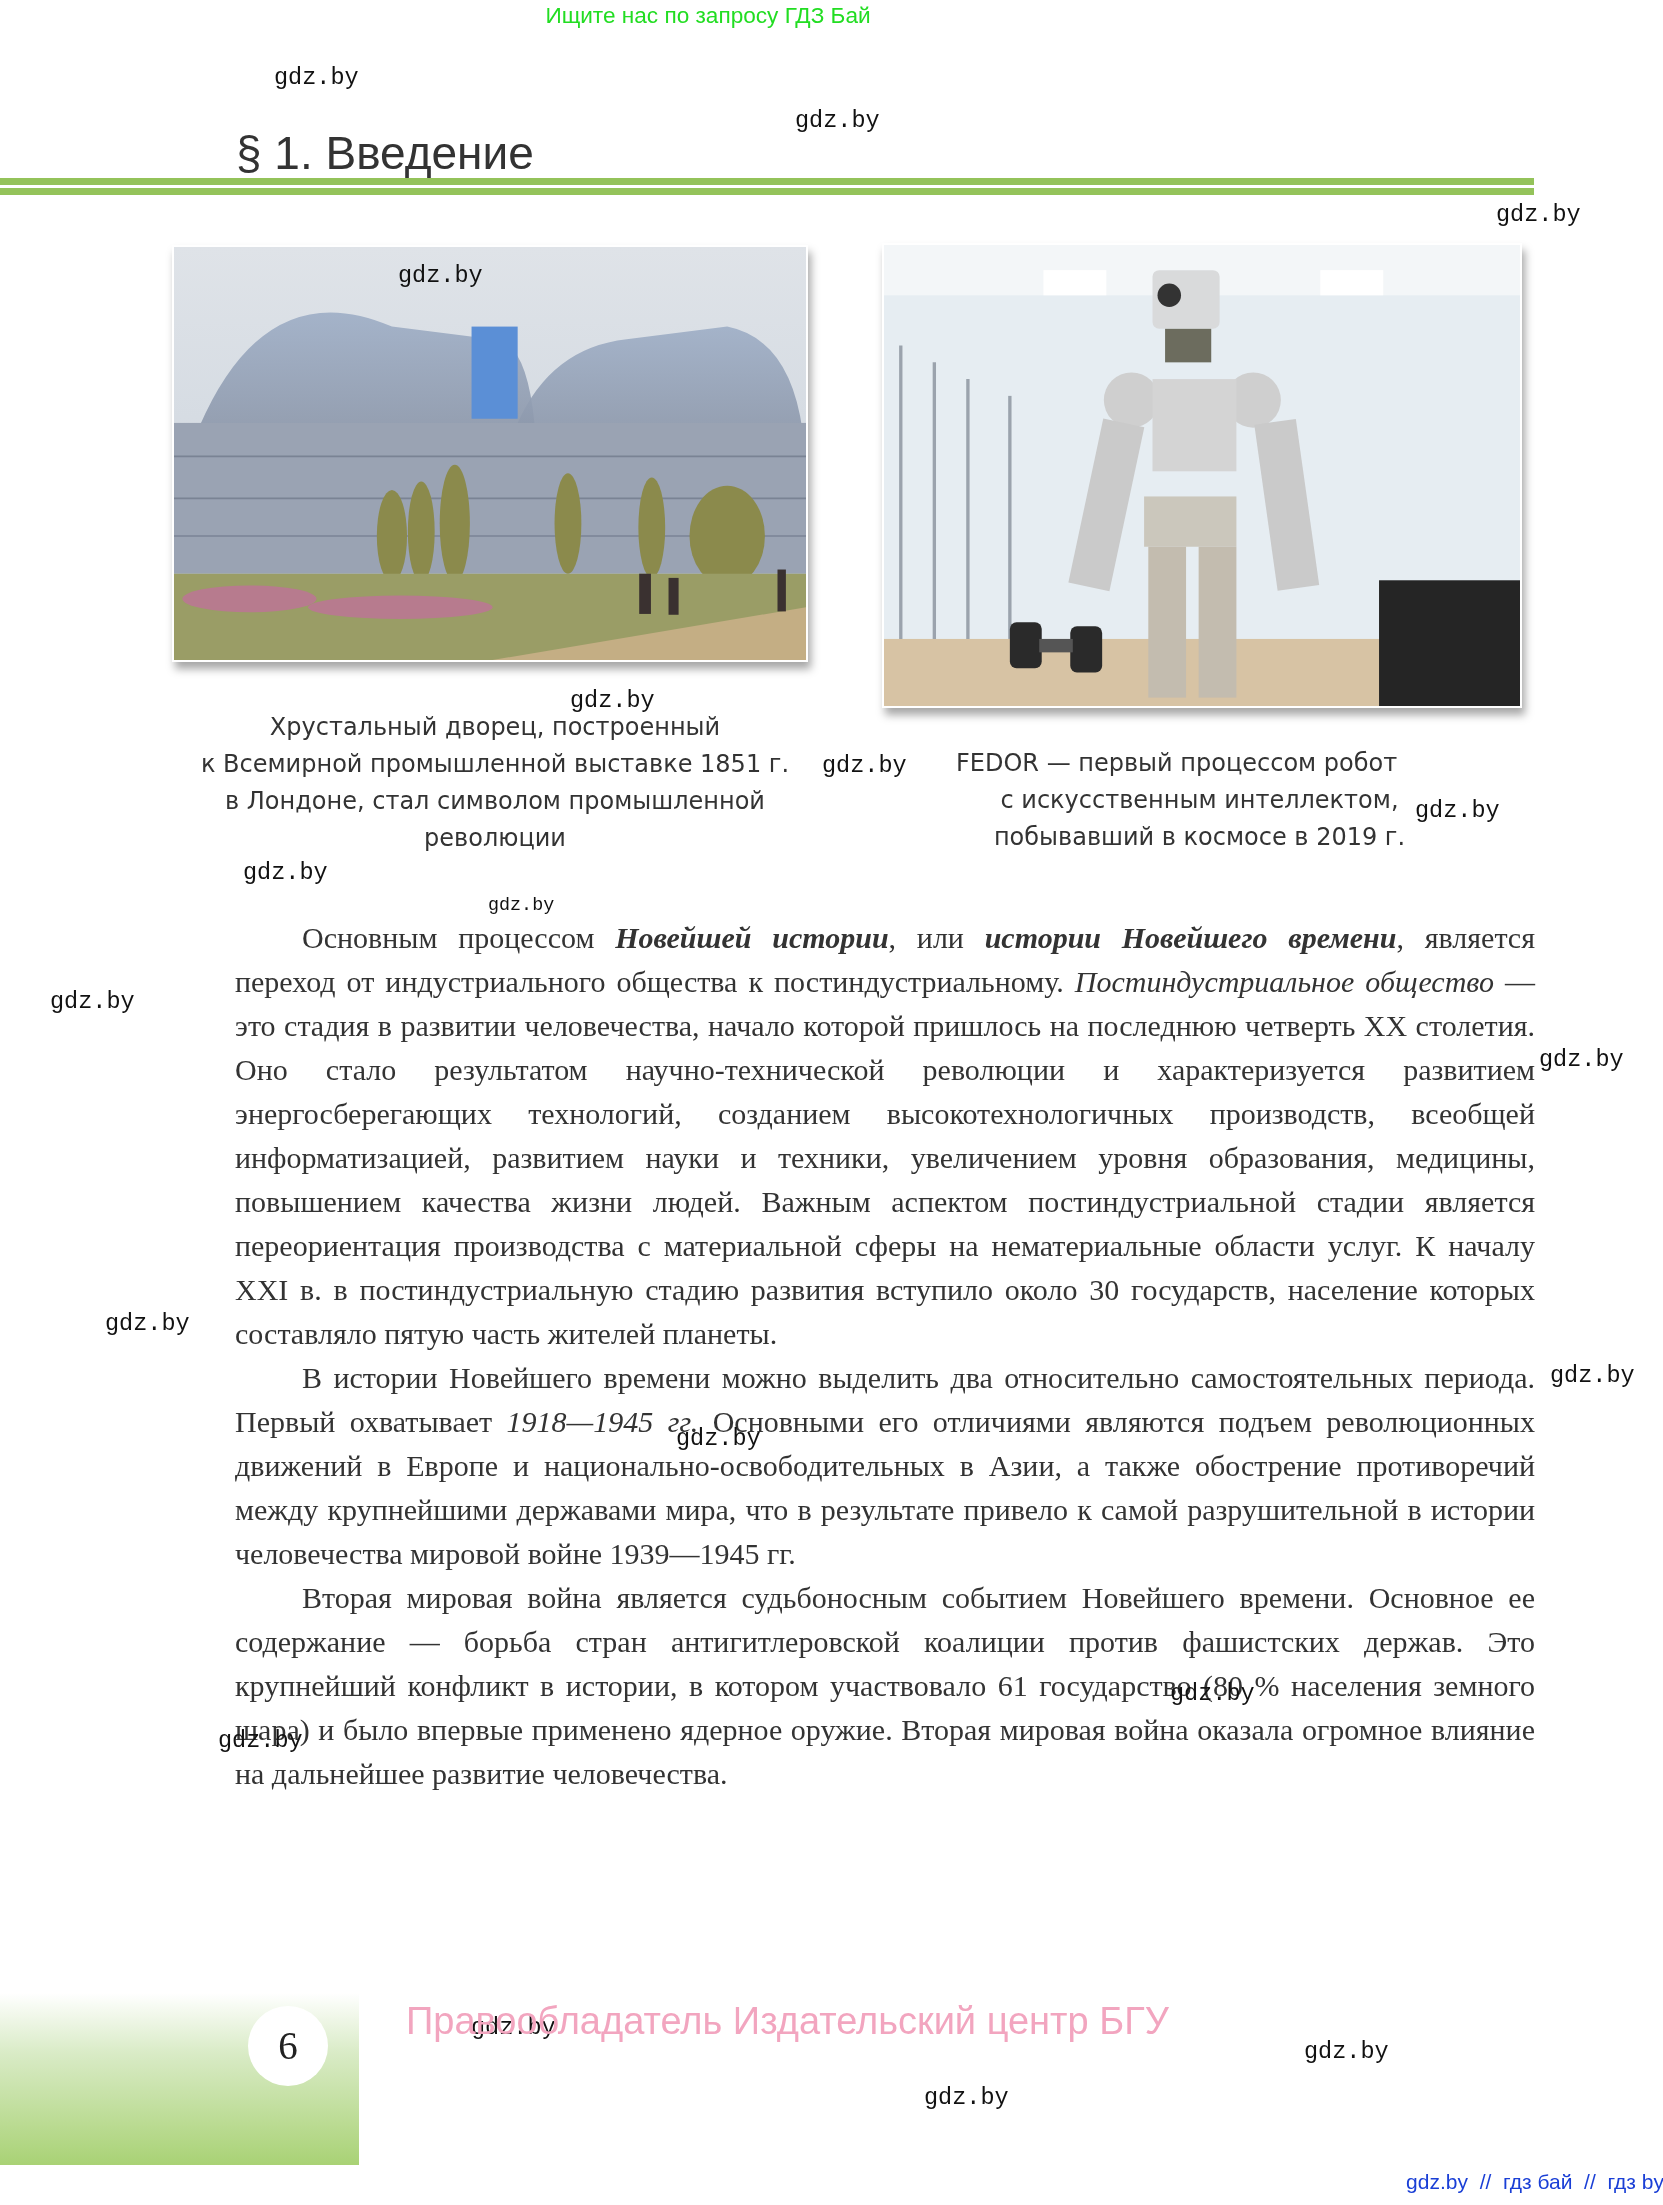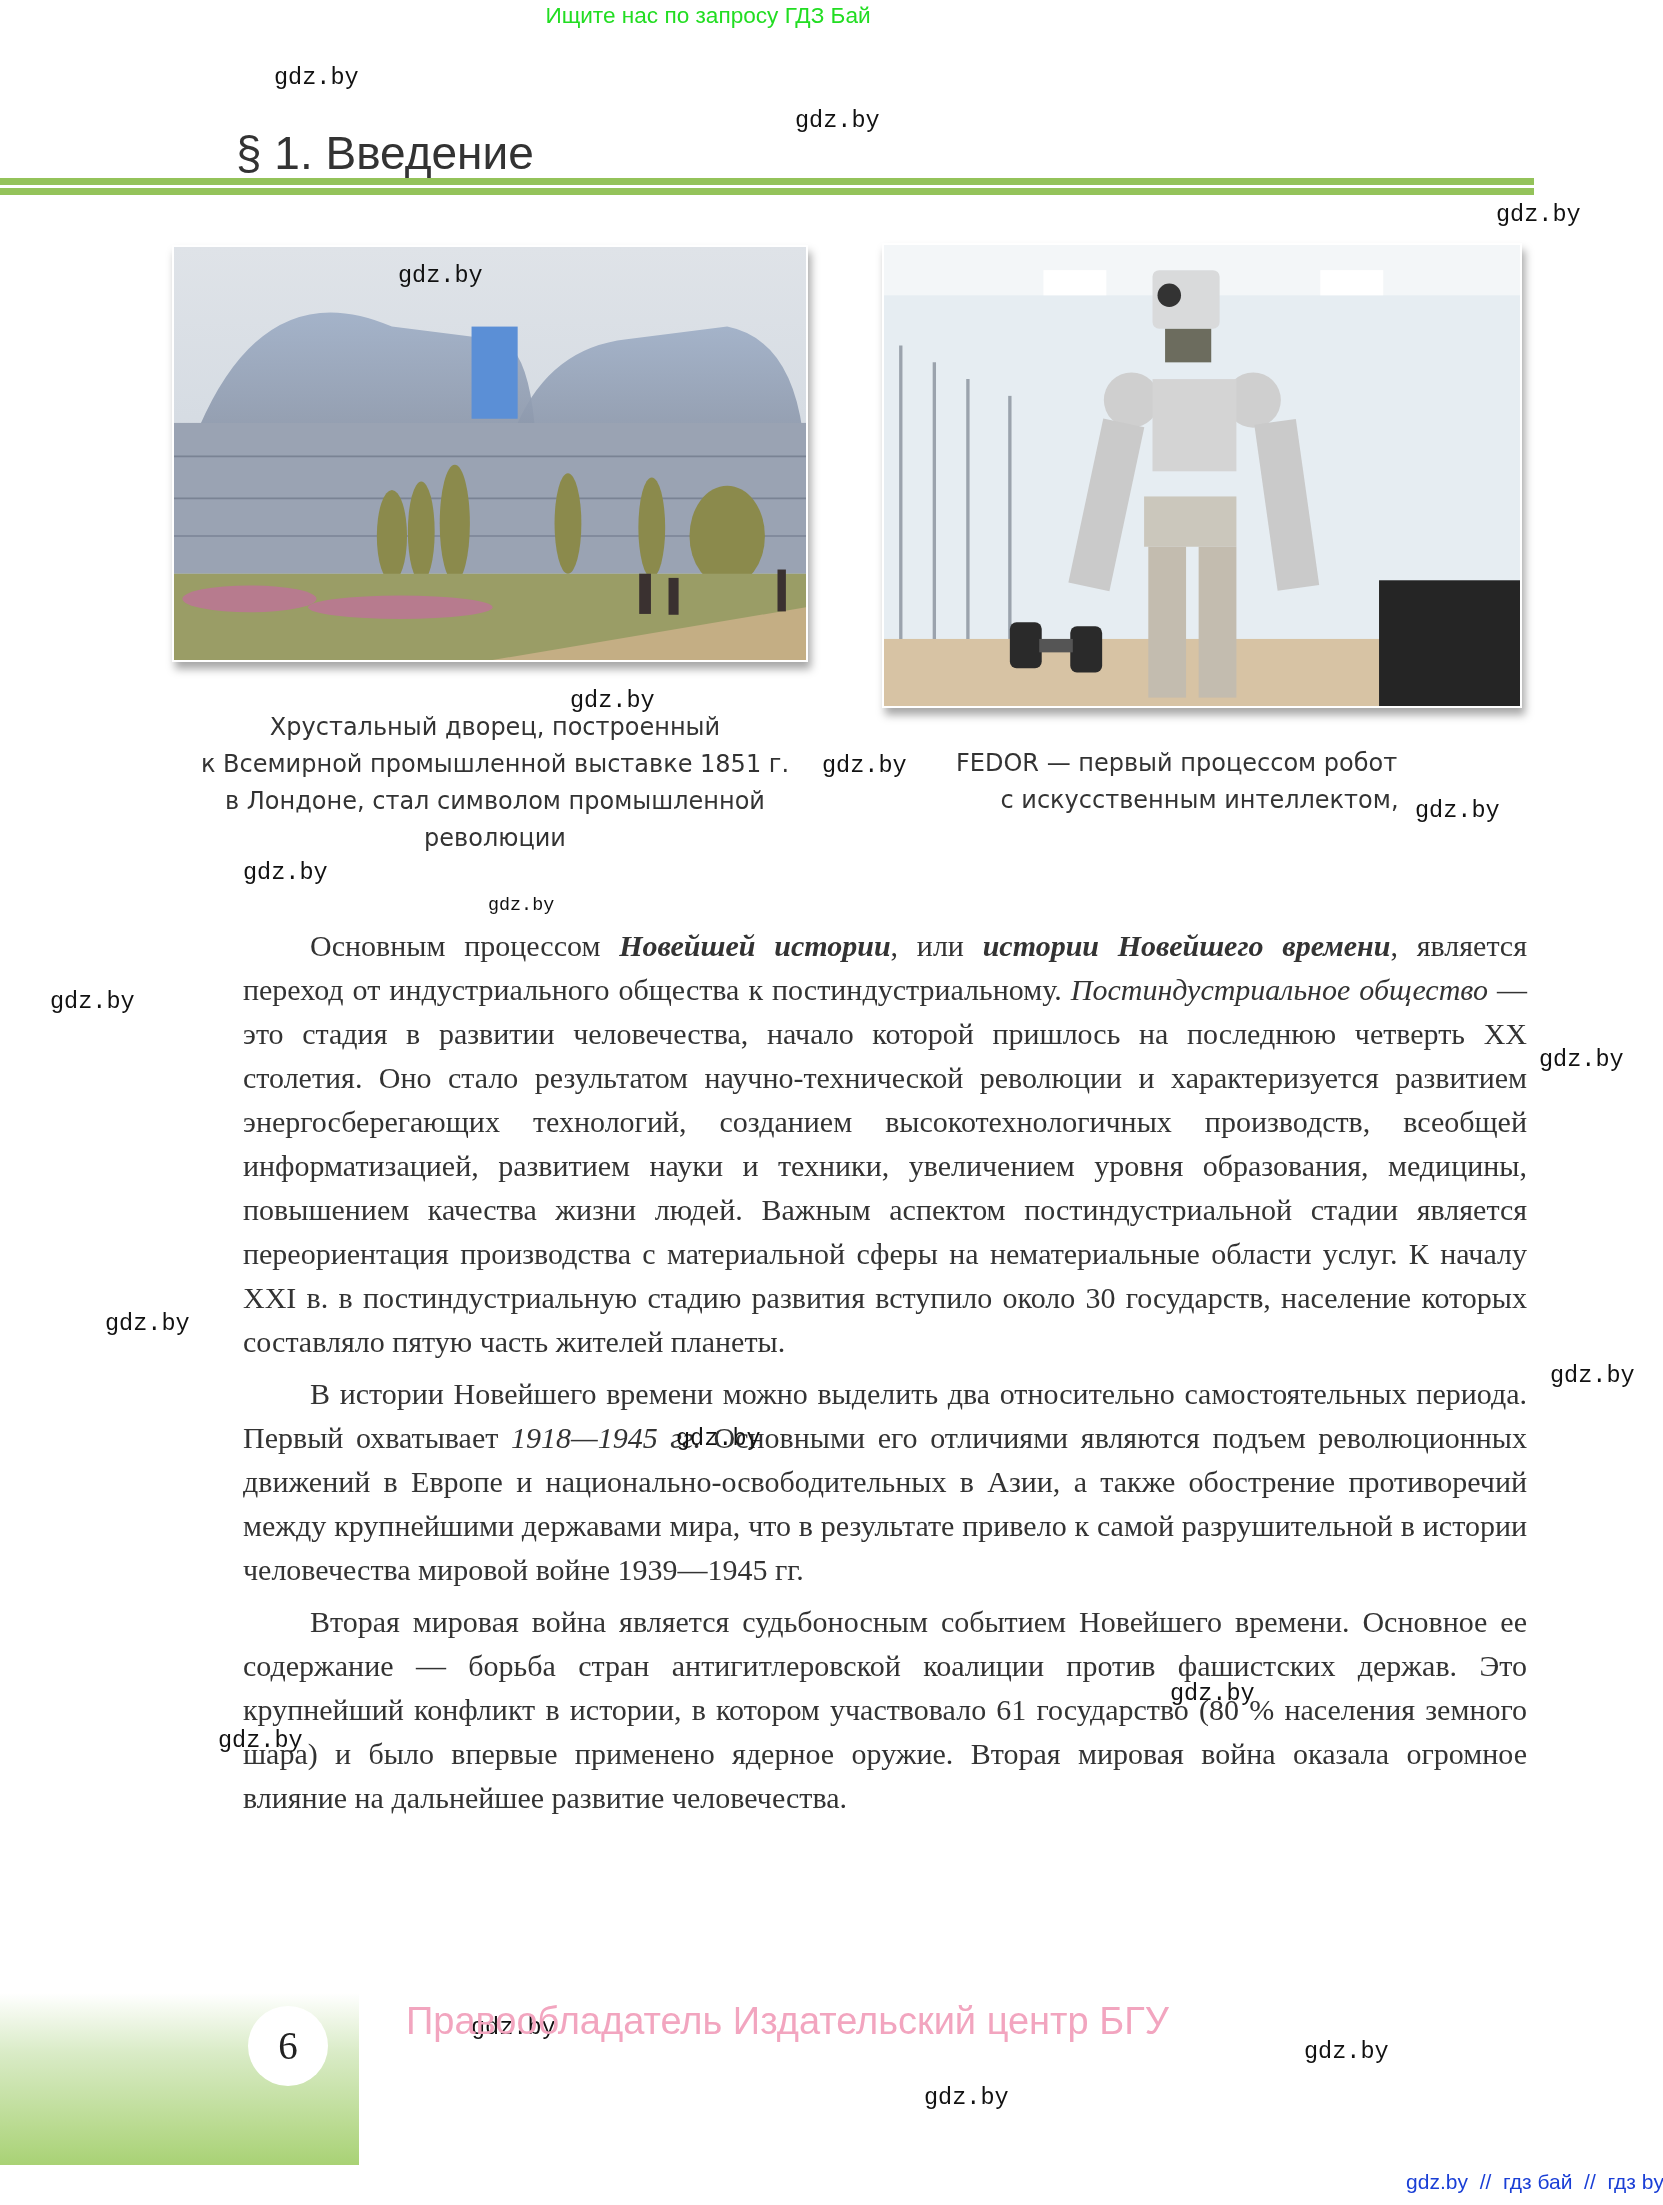--- a/index.html
+++ b/index.html
@@ -6,21 +6,21 @@
   body { width: 1664px; height: 2205px; position: relative; overflow: hidden; font-family: "Liberation Serif", serif; color: #2b2b2b; }
   .abs { position: absolute; }
   .top-banner { left: 0; width: 1416px; top: 3.4px; text-align: center; font-family: "Liberation Sans", sans-serif; font-size: 22.6px; color: #22dd22; }
   .wm { font-family: Liberation Mono, monospace; font-size: 23.5px; color: #111; white-space: nowrap; }
   .section-title { left: 236px; top: 126px; font-family: "Liberation Sans", sans-serif; font-size: 46px; color: #333; text-align: right; }
   .rule { left: 0; width: 1534px; height: 6.7px; background: #94c35a; }
   .photo { background: #ccc; box-shadow: 3.4px 6.7px 8.4px rgba(0,0,0,0.35); border: 2.5px solid #fff; overflow: hidden; }
   .photo svg { display: block; width: 100%; height: 100%; }
   .caption { font-family: "DejaVu Sans", sans-serif; font-size: 24px; line-height: 37px; color: #333; text-align: center; }
   .body-text { left: 235px; width: 1300px; font-size: 30px; line-height: 44px; text-align: justify; color: #333; }
-  .body-text p { margin: 8px; text-indent: 67px; }
+  .body-text p { margin: 0; text-indent: 67px; }
   .bi { font-style: italic; font-weight: bold; }
   .it { font-style: italic; }
   .footer-block { left: 0; top: 1993px; width: 359px; height: 172px; background: linear-gradient(to bottom, #ffffff 0%, #d9ebc6 35%, #a9d275 100%); }
   .page-circle { left: 248px; top: 2006px; width: 80px; height: 80px; border-radius: 50%; background: #fff; text-align: center; line-height: 80px; font-size: 39px; color: #222; }
   .rights { left: 406px; top: 2000px; font-family: "Liberation Sans", sans-serif; font-size: 38px; color: #f2a5bf; white-space: nowrap; }
   .bottom-links { left: 0; width: 1664px; top: 2170px; text-align: right; font-family: "Liberation Sans", sans-serif; font-size: 21px; color: #1a3fd6; }
 </style>
 </head>
 <body>
 
@@ -117,20 +117,21 @@
 <div class="abs caption" style="left:172px;top:709px;width:646px">
   <div>Хрустальный дворец, построенный</div>
   <div>к Всемирной промышленной выставке 1851 г.</div>
   <div>в Лондоне, стал символом промышленной</div>
   <div>революции</div>
 </div>
 <div class="abs wm" style="left:822px;top:752px">gdz.by</div>
 <div class="abs caption" style="left:931px;top:745px;width:537px">
   <div style="text-align:left;padding-left:25px">FEDOR — первый процессом робот</div>
   <div>с искусственным интеллектом,</div>
+  <div>побывавший в космосе в 2019 г.</div>
 </div>
 <div class="abs wm" style="left:1415px;top:797px">gdz.by</div>
 <div class="abs wm" style="left:243px;top:859px">gdz.by</div>
 <div class="abs wm" style="left:488px;top:895px;font-size:18.4px">gdz.by</div>
 
 <div class="abs body-text" style="top:916px">
   <p><span>Основным процессом </span><span class="bi">Новейшей истории</span><span>, или </span><span class="bi">истории Новейшего времени</span><span>, является переход от индустриального общества к постиндустриальному. </span><span class="it">Постиндустриальное общество</span><span> — это стадия в развитии человечества, начало которой пришлось на последнюю четверть XX столетия. Оно стало результатом научно-технической революции и характеризуется развитием энергосберегающих технологий, созданием высокотехнологичных производств, всеобщей информатизацией, развитием науки и техники, увеличением уровня образования, медицины, повышением качества жизни людей. Важным аспектом постиндустриальной стадии является переориентация производства с материальной сферы на нематериальные области услуг. К началу XXI в. в постиндустриальную стадию развития вступило около 30 государств, население которых составляло пятую часть жителей планеты.</span></p>
   <p><span>В истории Новейшего времени можно выделить два относительно самостоятельных периода. Первый охватывает </span><span class="it">1918—1945 гг.</span><span> Основными его отличиями являются подъем революционных движений в Европе и национально-освободительных в Азии, а также обострение противоречий между крупнейшими державами мира, что в результате привело к самой разрушительной в истории человечества мировой войне 1939—1945 гг.</span></p>
   <p><span>Вторая мировая война является судьбоносным событием Новейшего времени. Основное ее содержание — борьба стран антигитлеровской коалиции против фашистских держав. Это крупнейший конфликт в истории, в котором участвовало 61 государство (80 % населения земного шара) и было впервые применено ядерное оружие. Вторая мировая война оказала огромное влияние на дальнейшее развитие человечества.</span></p>
 </div>

